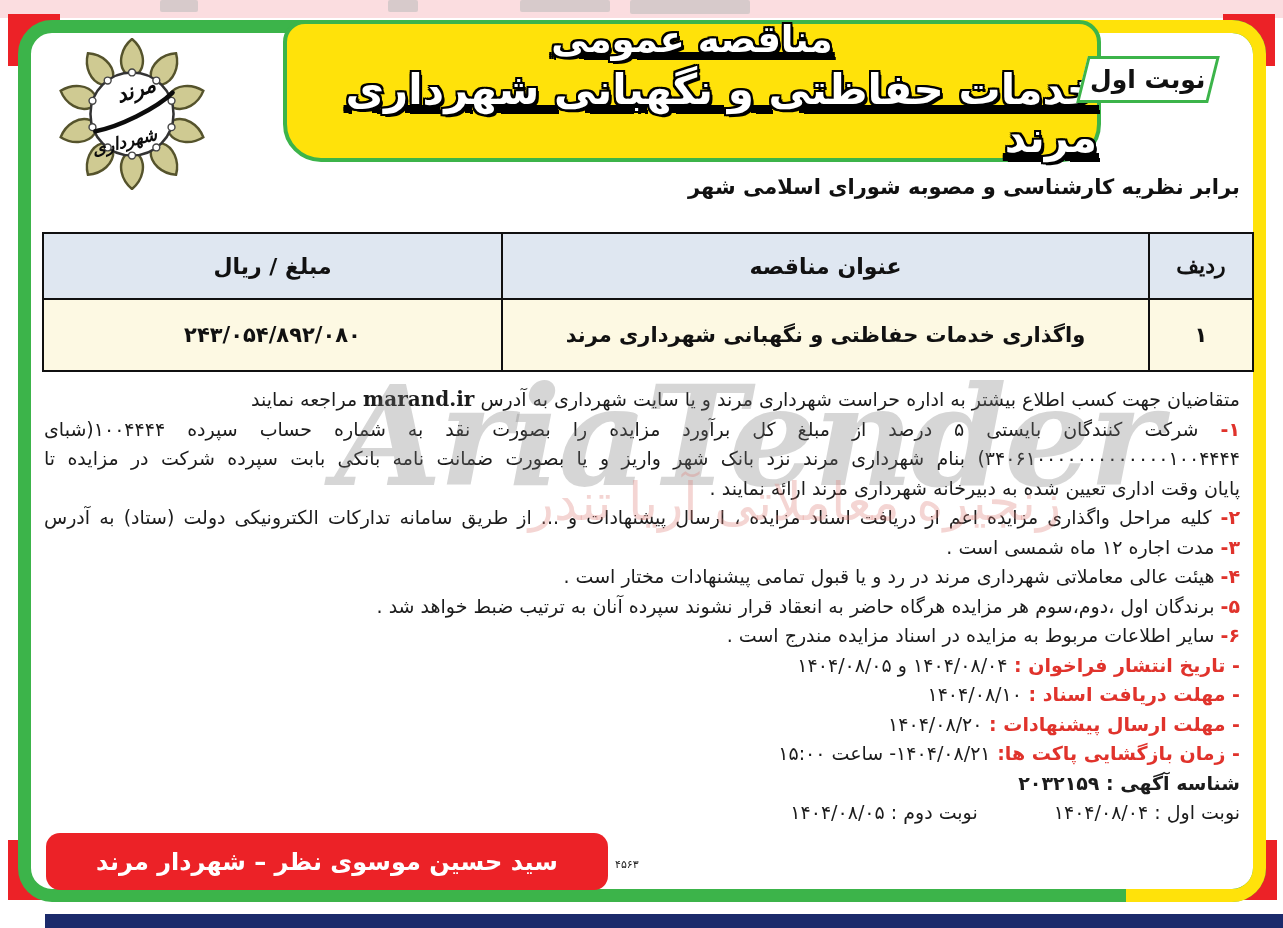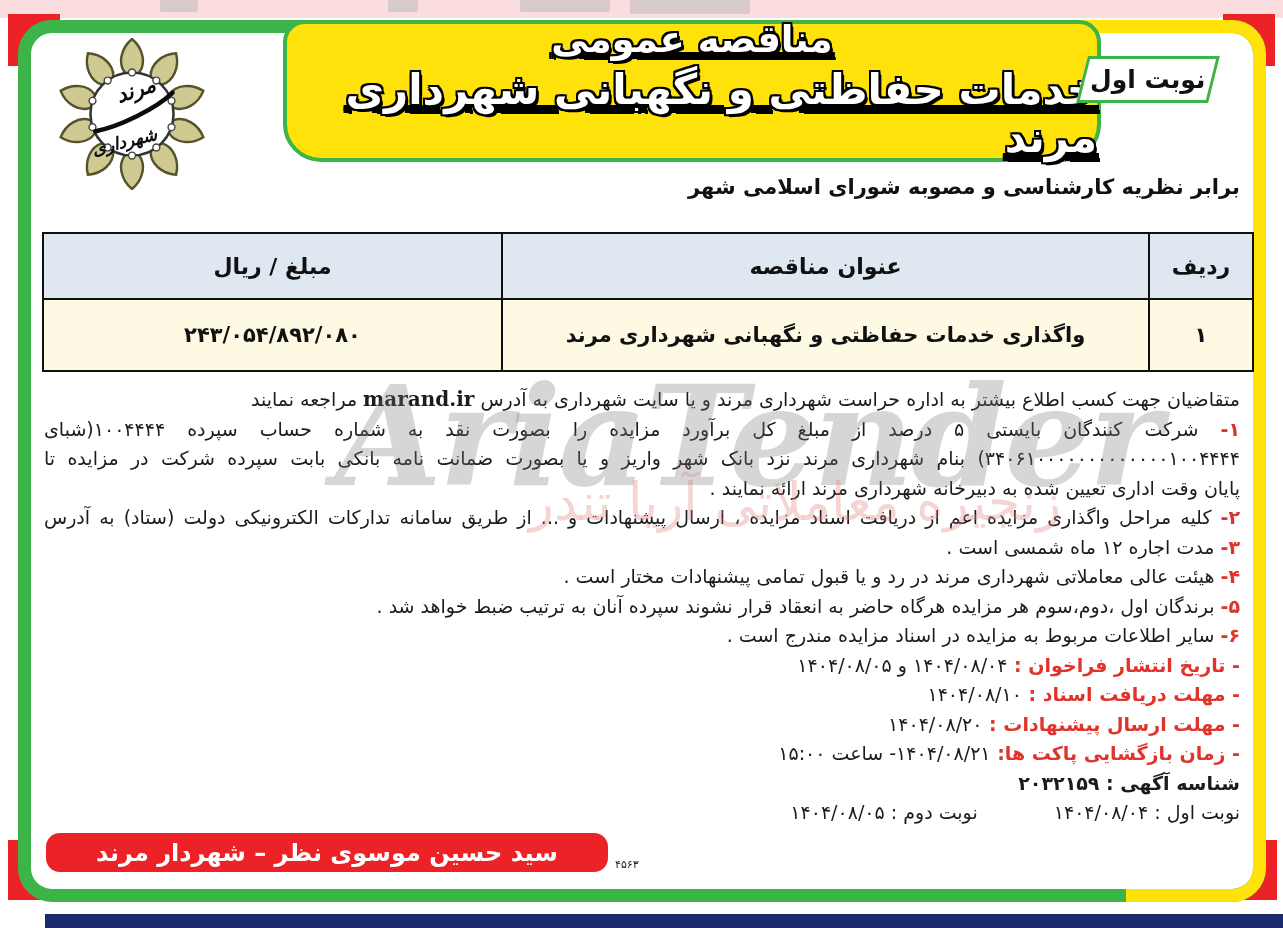--- a/index.html
+++ b/index.html
@@ -47,40 +47,40 @@
   
   .subtitle{position:absolute;left:440px;top:175px;width:800px;text-align:right;
             font-size:21px;font-weight:bold;color:#111;z-index:3;}
   
   table.tender{position:absolute;left:42px;top:232px;width:1198px;border-collapse:collapse;z-index:3;
                table-layout:fixed;}
   table.tender td{border:2.5px solid #101010;text-align:center;vertical-align:middle;
                   font-weight:bold;color:#111;}
   table.tender .hdr td{background:#dfe7f1;height:62px;font-size:22px;}
   table.tender .row td{background:#fdf9e3;height:68px;font-size:21px;}
-  .col-radif{width:100px;} .col-title{width:643px;} .col-amount{width:455px;}
+  .col-radif{width:100px;font-family:Liberation Serif, serif;} .col-title{width:643px;} .col-amount{width:455px;}
   
   .body-text{position:absolute;left:44px;top:385px;width:1196px;z-index:3;color:#1c1c1c;
              font-size:19px;line-height:29.5px;}
   .body-text p{margin:0;text-align:right;}
   .body-text p.just{text-align:justify;text-align-last:justify;}
   .rednum{color:#e0332c;font-weight:bold;}
   .redlabel{color:#e0332c;font-weight:bold;}
   .latin{font-family:"DejaVu Serif",serif;font-weight:bold;font-size:20px;}
   .boldline{font-weight:bold;}
   .gap{display:inline-block;width:76px;}
   
   .wm-en{position:absolute;left:335px;top:355px;width:920px;z-index:4;pointer-events:none;
          font-family:"DejaVu Serif",serif;font-weight:bold;font-style:italic;font-size:138px;
          color:rgba(120,120,120,0.30);direction:ltr;letter-spacing:-3px;white-space:nowrap;}
   .wm-fa{position:absolute;left:330px;top:472px;width:930px;z-index:4;pointer-events:none;
          font-size:52px;color:rgba(223,128,122,0.33);letter-spacing:14px;white-space:nowrap;
          text-align:center;}
   
-  .signature{position:absolute;left:46px;top:833px;width:562px;height:39px;background:#ec2227;
+  .signature{position:absolute;left:46px;top:833px;width:562px;height:57px;background:#ec2227;
              border-radius:14px;z-index:5;display:flex;align-items:center;justify-content:center;
              color:#ffffff;font-weight:bold;font-size:24px;}
   .print-code{position:absolute;left:615px;top:858px;font-size:11px;color:#222;z-index:5;}
   .navy-bar{position:absolute;left:45px;top:914px;width:1238px;height:14px;background:#1b2a6b;z-index:2;}
 </style>
 </head>
 <body>
 
 <div class="page">
 

